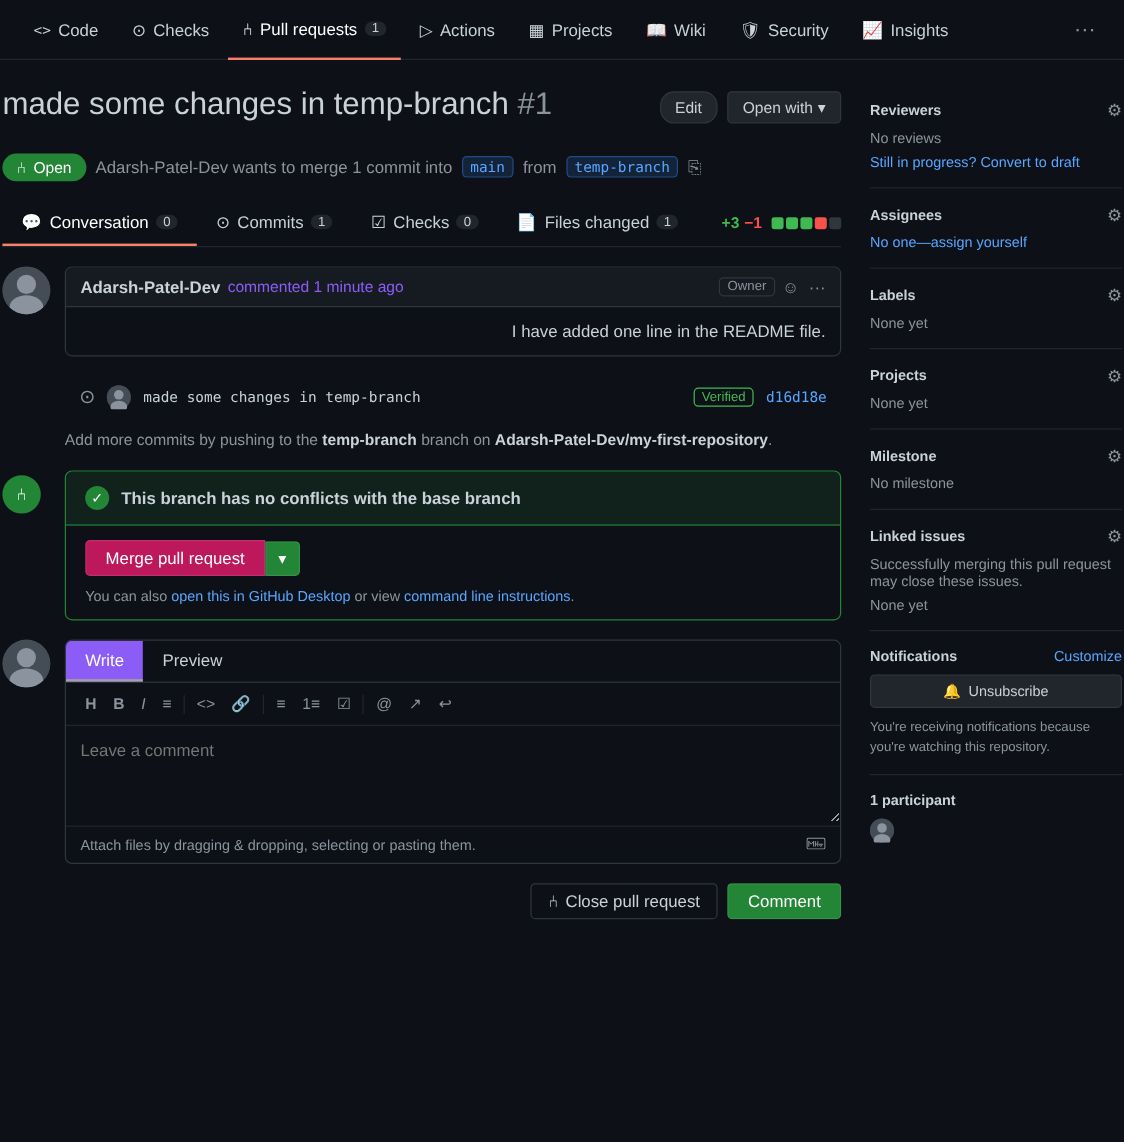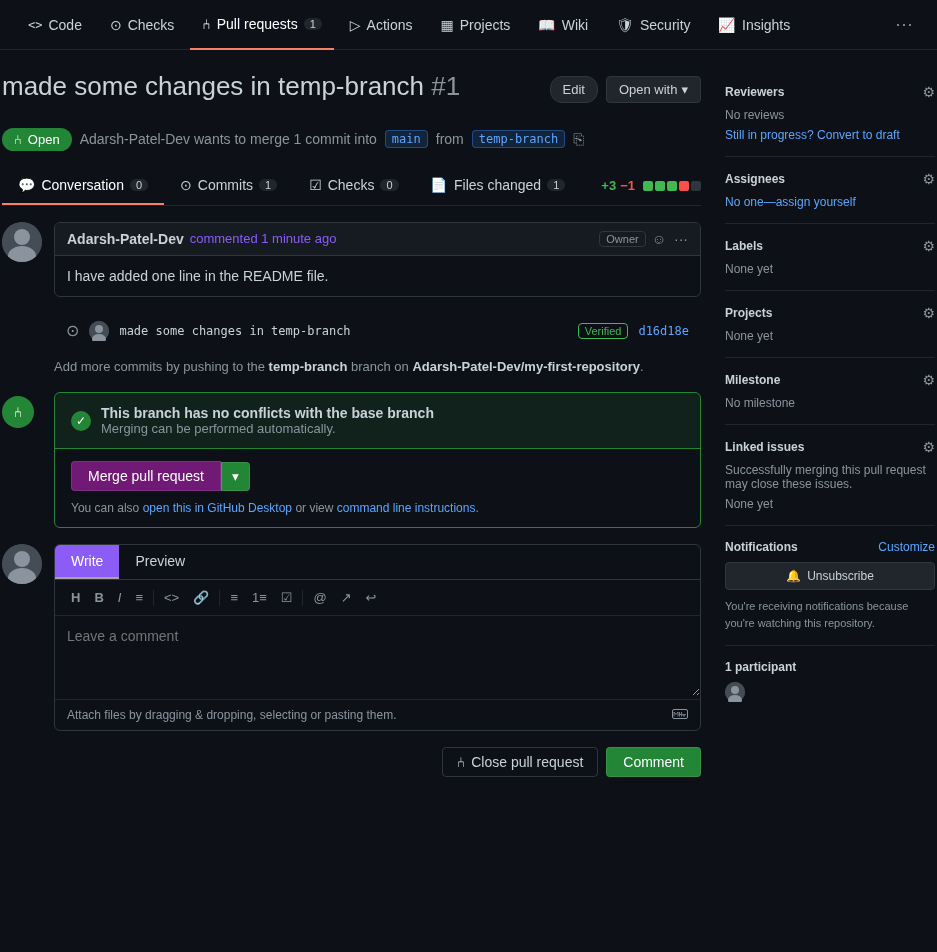--- a/index.html
+++ b/index.html
@@ -156,20 +156,21 @@
       width: 10px;
       height: 10px;
       border-radius: 2px;
     }
 
     
     .timeline-item {
       display: flex;
       gap: 12px;
       margin-bottom: 16px;
+      text-align: right;
     }
     .avatar {
       width: 40px;
       height: 40px;
       border-radius: 50%;
       background: #444c56;
       flex-shrink: 0;
       overflow: hidden;
       display: flex;
       align-items: center;
@@ -300,21 +301,21 @@
       padding: 12px 16px;
       border-top: 1px solid #238636;
     }
     .merge-buttons {
       display: flex;
       align-items: center;
       gap: 0;
       margin-bottom: 10px;
     }
     .btn-merge {
-      background: #701a75;
+      background: #be185d;
       color: #fff;
       border: 1px solid rgba(240,246,252,0.1);
       border-radius: 4px 0 0 4px;
       padding: 6px 16px;
       cursor: pointer;
       font-size: 14px;
       font-weight: 500;
     }
     .btn-merge-dropdown {
       background: #238636;
@@ -651,21 +652,20 @@
 
     <div class="merge-section">
       <div class="merge-icon-container">
         <div class="merge-icon-circle">⑃</div>
       </div>
       <div class="merge-box">
         <div class="merge-header">
           <div class="merge-check">✓</div>
           <div>
             <div class="merge-title">This branch has no conflicts with the base branch</div>
-            <div class="merge-subtitle">Merging can be performed automatically.</div>
           </div>
         </div>
         <div class="merge-footer">
           <div class="merge-buttons">
             <button class="btn-merge">Merge pull request</button>
             <button class="btn-merge-dropdown">▾</button>
           </div>
           <div class="merge-info">
             <span>You can also </span><a class="merge-info">open this in GitHub Desktop</a><span> or view </span><a class="merge-info">command line instructions</a><span>.</span>
           </div>

